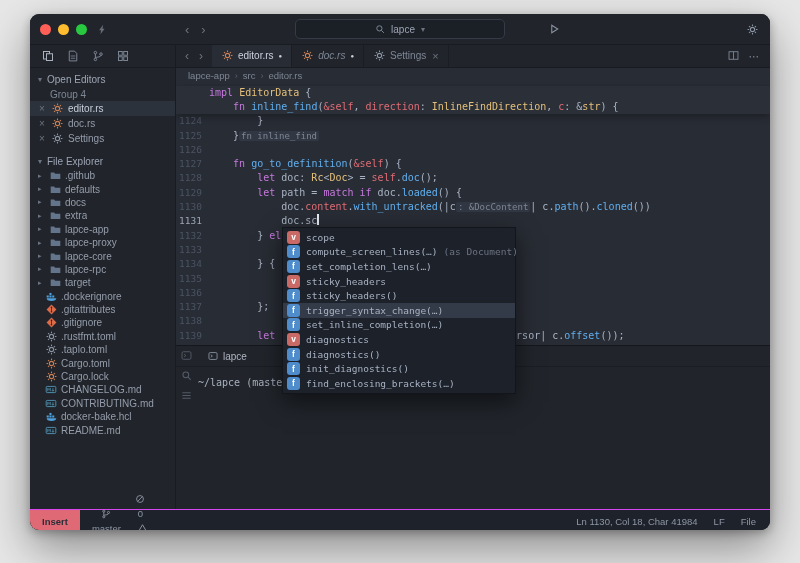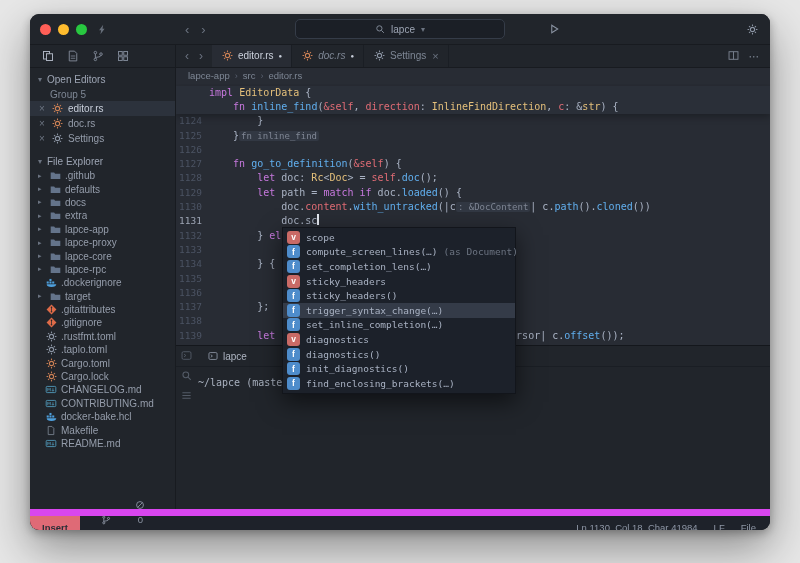--- a/index.html
+++ b/index.html
@@ -77,21 +77,21 @@
   .badge.f{background:#4E8CCB;}
   .pu-detail{color:#6B7380;}
   
   .terminal{height:164px;background:#21252B;border-top:1px solid #14171C;position:relative;
             font-size:10px;}
   .term-tabs{height:20px;display:flex;align-items:center;border-bottom:1px solid #1A1E24;padding-left:22px;}
   .term-tab{display:flex;align-items:center;gap:5px;color:#AEB5C2;padding:0 10px;height:100%;}
   .term-side{position:absolute;left:5px;top:4px;display:flex;flex-direction:column;gap:9px;color:#545C68;}
   .term-body{padding:10px 0 0 22px;font-family:"DejaVu Sans Mono",monospace;font-size:10px;color:#A8B0BE;}
   
-  .statusbar{height:22px;background:#1E222A;border-top:7px solid #d946ef;display:flex;align-items:center;
+  .statusbar{height:22px;background:#1E222A;border-top:1px solid #d946ef;display:flex;align-items:center;
              font-size:9.5px;color:#8E96A5;}
   .mode-badge{height:100%;display:flex;align-items:center;padding:0 12px;font-weight:bold;color:#2B2F38;}
   .sb-item{display:flex;align-items:center;gap:4px;margin-left:12px;flex-direction:column;}
   .sb-right{margin-left:auto;display:flex;align-items:center;gap:16px;padding-right:14px;}
   svg{display:block;}
 </style>
 </head>
 <body>
 
 <div class="window">
@@ -178,21 +178,21 @@
                 <rect x="9" y="9" width="5" height="5"></rect>
               </g>
             </svg>
         </span>
       </div>
       <div class="sb-scroll">
         <div class="sec-head">
           <span class="sec-chev">▾</span>
           <span>Open Editors</span>
         </div>
-        <div class="group-label">Group 5</div>
+        <div class="group-label">Group 4</div>
         <div id="open-editors">
             <div class="oe-row active">
               <span class="oe-x">×</span>
               <span class="ficon">
                 <svg width="11" height="11" viewBox="0 0 16 16">
                   <circle cx="8" cy="8" r="3.1" fill="none" stroke="#C97F54" stroke-width="1.6"></circle>
                   <g stroke="#C97F54" stroke-width="1.6">
                     <line x1="13" y1="8" x2="15.2" y2="8"></line>
                     <line x1="11.5" y1="11.5" x2="13" y2="13"></line>
                     <line x1="8" y1="13" x2="8" y2="15.2"></line>
@@ -315,43 +315,43 @@
             </div>
             <div class="fe-row">
               <span class="fe-chev">▸</span>
               <span class="ficon">
                 <svg width="11" height="11" viewBox="0 0 16 16">
                   <path d="M1 3.5h5l1.5 2H15v7.5H1z" fill="#64748B"></path>
                 </svg>
               </span>
               <span class="lbl">lapce-rpc</span>
             </div>
+            <div class="fe-row">
+              <span class="fe-chev">▸</span>
+              <span class="ficon">
+                <svg width="11" height="11" viewBox="0 0 16 16">
+                  <path d="M1 3.5h5l1.5 2H15v7.5H1z" fill="#64748B"></path>
+                </svg>
+              </span>
+              <span class="lbl">target</span>
+            </div>
             <div class="fe-row fe-file">
               <span class="ficon">
                 <svg width="11" height="11" viewBox="0 0 16 16">
                   <g fill="#4E9FDC">
                     <rect x="1" y="6.5" width="3" height="3"></rect>
                     <rect x="5" y="6.5" width="3" height="3"></rect>
                     <rect x="9" y="6.5" width="3" height="3"></rect>
                     <rect x="5" y="2.8" width="3" height="3"></rect>
                     <path d="M1 10.5h14c0 2.2-2.5 4-7 4s-7-1.5-7-4z"></path>
                   </g>
                 </svg>
               </span>
               <span class="lbl">.dockerignore</span>
             </div>
-            <div class="fe-row">
-              <span class="fe-chev">▸</span>
-              <span class="ficon">
-                <svg width="11" height="11" viewBox="0 0 16 16">
-                  <path d="M1 3.5h5l1.5 2H15v7.5H1z" fill="#64748B"></path>
-                </svg>
-              </span>
-              <span class="lbl">target</span>
-            </div>
             <div class="fe-row fe-file">
               <span class="ficon">
                 <svg width="11" height="11" viewBox="0 0 16 16">
                   <path fill="#DE6B48" d="M8 .8l7.2 7.2L8 15.2.8 8z"></path>
                   <circle cx="8" cy="4.8" r="1.2" fill="#21252B"></circle>
                   <circle cx="8" cy="11.2" r="1.2" fill="#21252B"></circle>
                   <path d="M8 5.8v4.4" stroke="#21252B" stroke-width="1.1"></path>
                 </svg>
               </span>
               <span class="lbl">.gitattributes</span>
@@ -463,28 +463,20 @@
                   <g fill="#4E9FDC">
                     <rect x="1" y="6.5" width="3" height="3"></rect>
                     <rect x="5" y="6.5" width="3" height="3"></rect>
                     <rect x="9" y="6.5" width="3" height="3"></rect>
                     <rect x="5" y="2.8" width="3" height="3"></rect>
                     <path d="M1 10.5h14c0 2.2-2.5 4-7 4s-7-1.5-7-4z"></path>
                   </g>
                 </svg>
               </span>
               <span class="lbl">docker-bake.hcl</span>
-            </div>
-            <div class="fe-row fe-file">
-              <span class="ficon">
-                <svg width="10" height="11" viewBox="0 0 16 16">
-                  <path d="M3.5 1.5h6l3 3v10h-9z" fill="none" stroke="#7E8795" stroke-width="1.3"></path>
-                </svg>
-              </span>
-              <span class="lbl">Makefile</span>
             </div>
             <div class="fe-row fe-file">
               <span class="ficon">
                 <svg width="12" height="11" viewBox="0 0 16 16">
                   <rect x="1" y="3.5" width="14" height="9" rx="1.5" fill="none" stroke="#519ABA" stroke-width="1.3"></rect>
                   <path d="M3.3 10.5V6.2l1.8 1.9 1.8-1.9v4.3M10.8 6.2v4.3m-1.6-1.6l1.6 1.6 1.6-1.6" fill="none" stroke="#519ABA" stroke-width="1.1"></path>
                 </svg>
               </span>
               <span class="lbl">README.md</span>
             </div>

